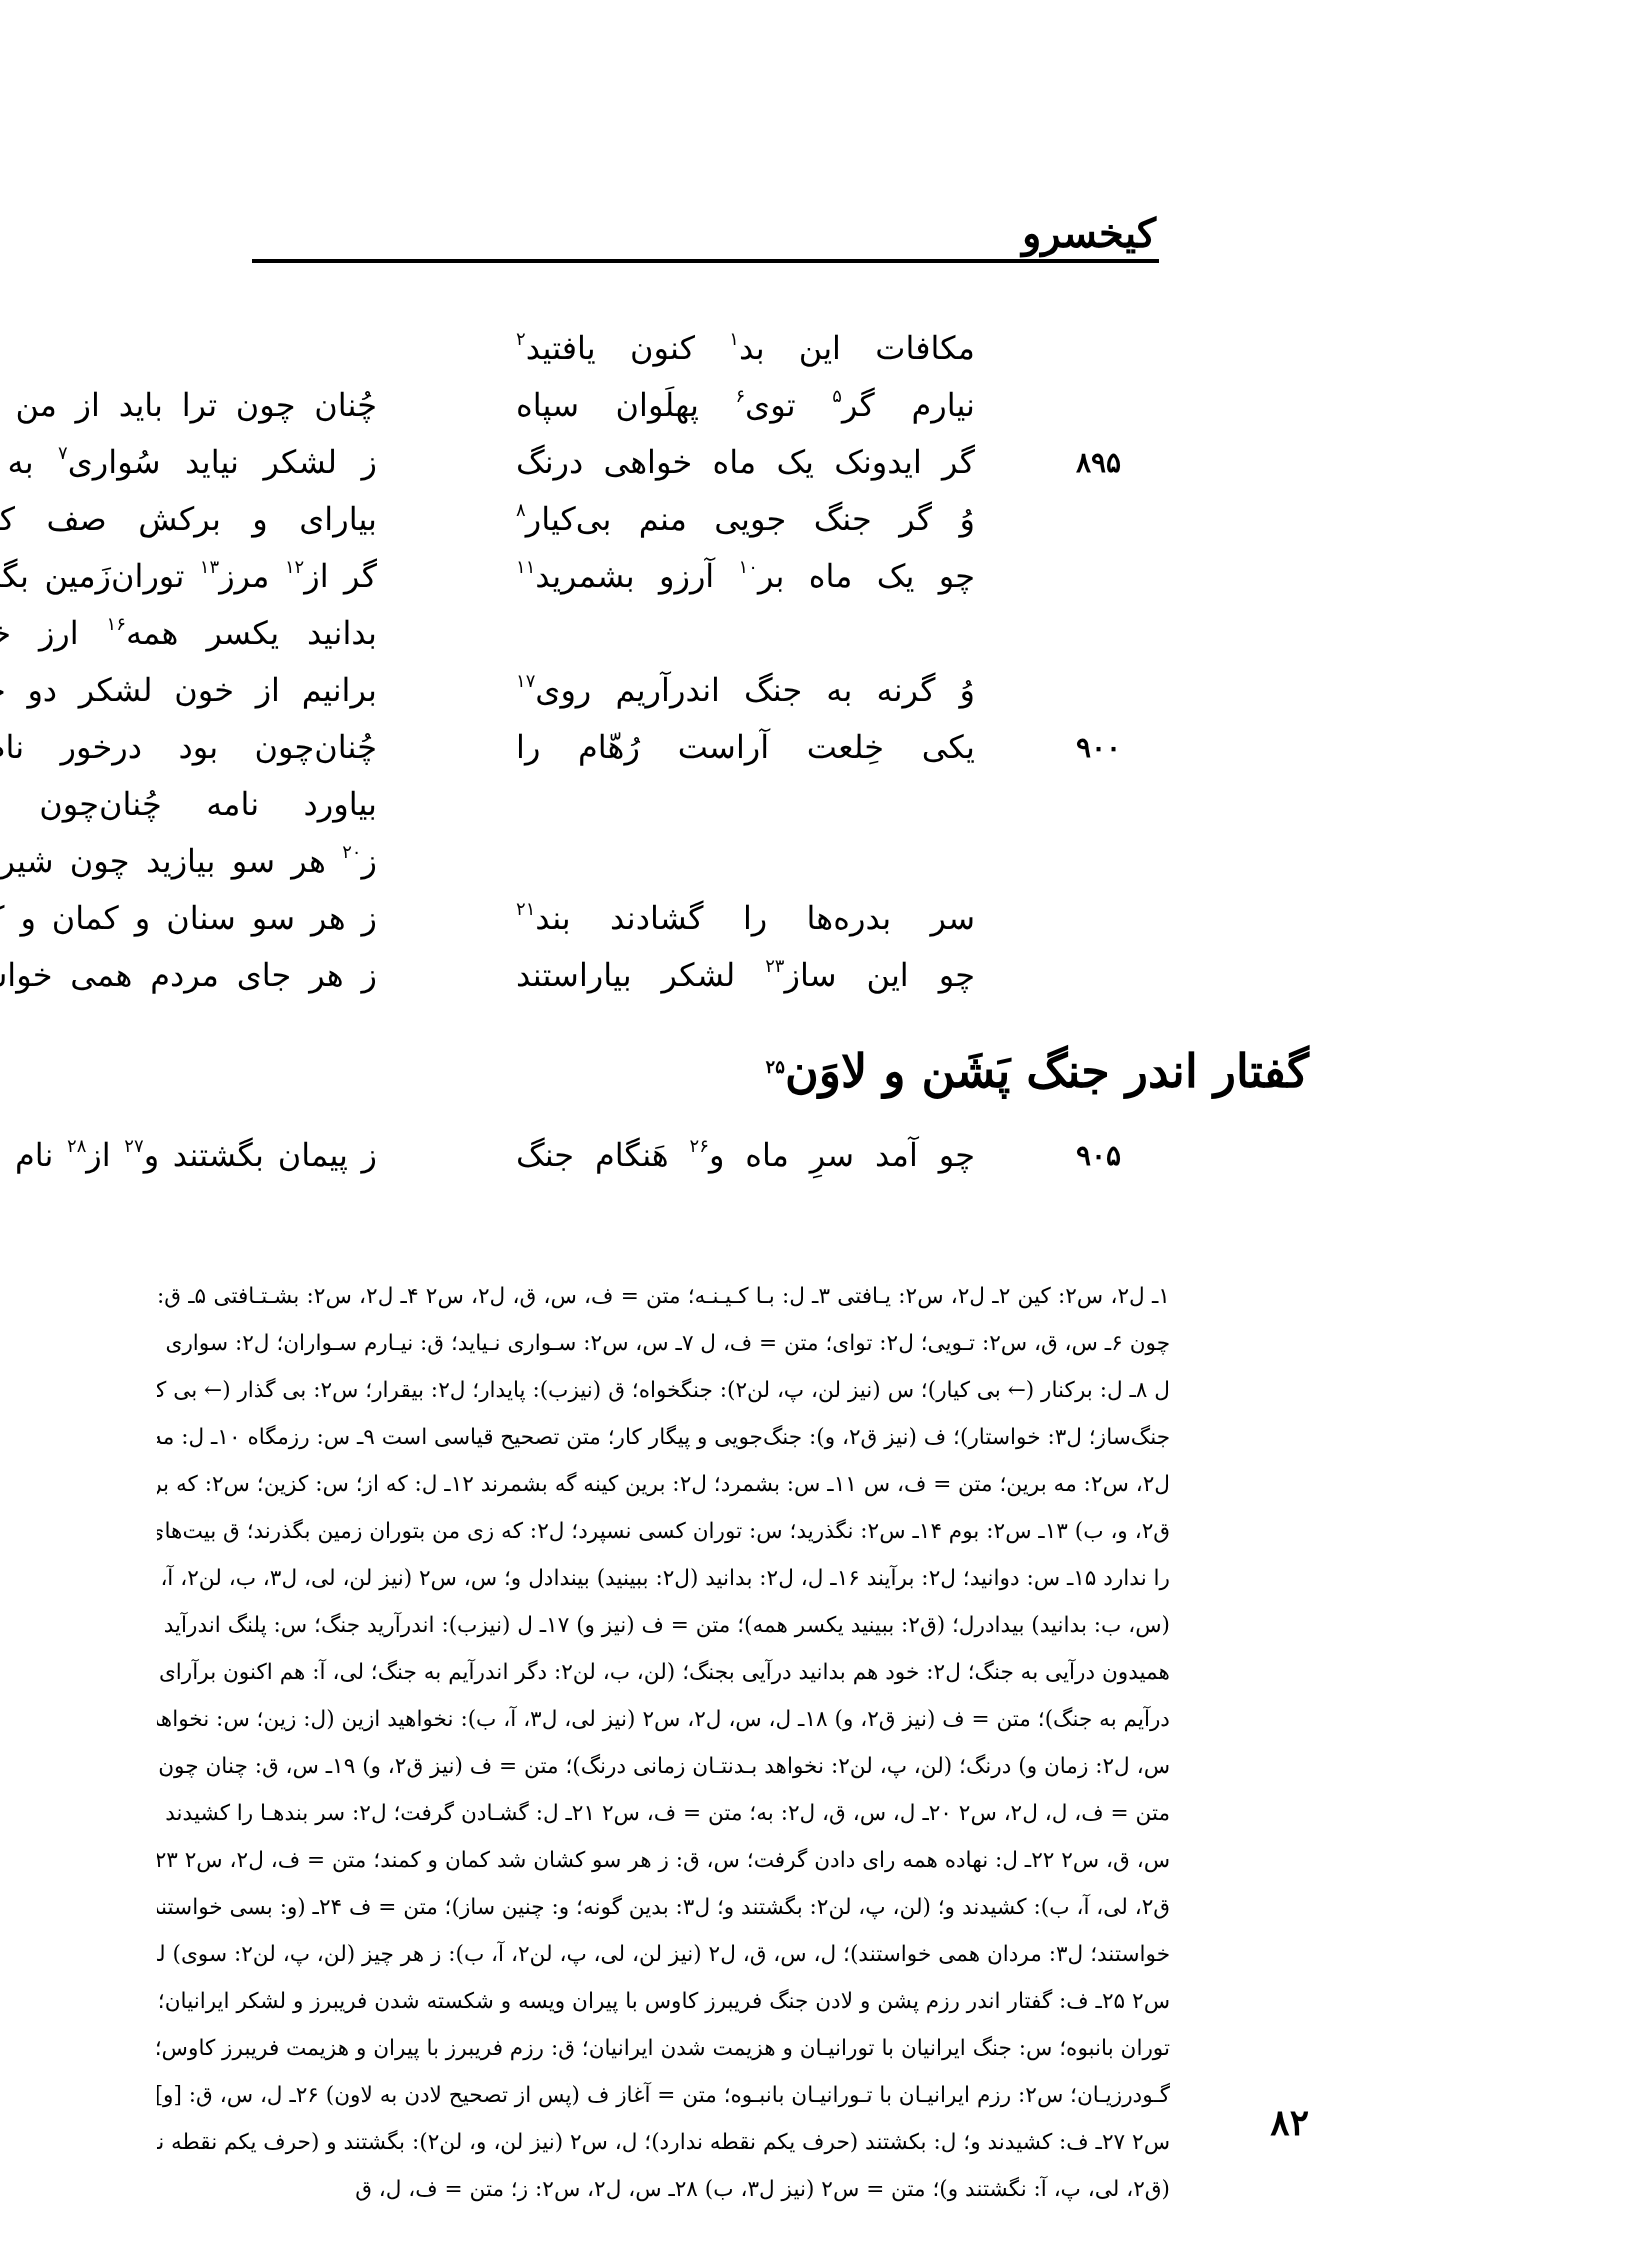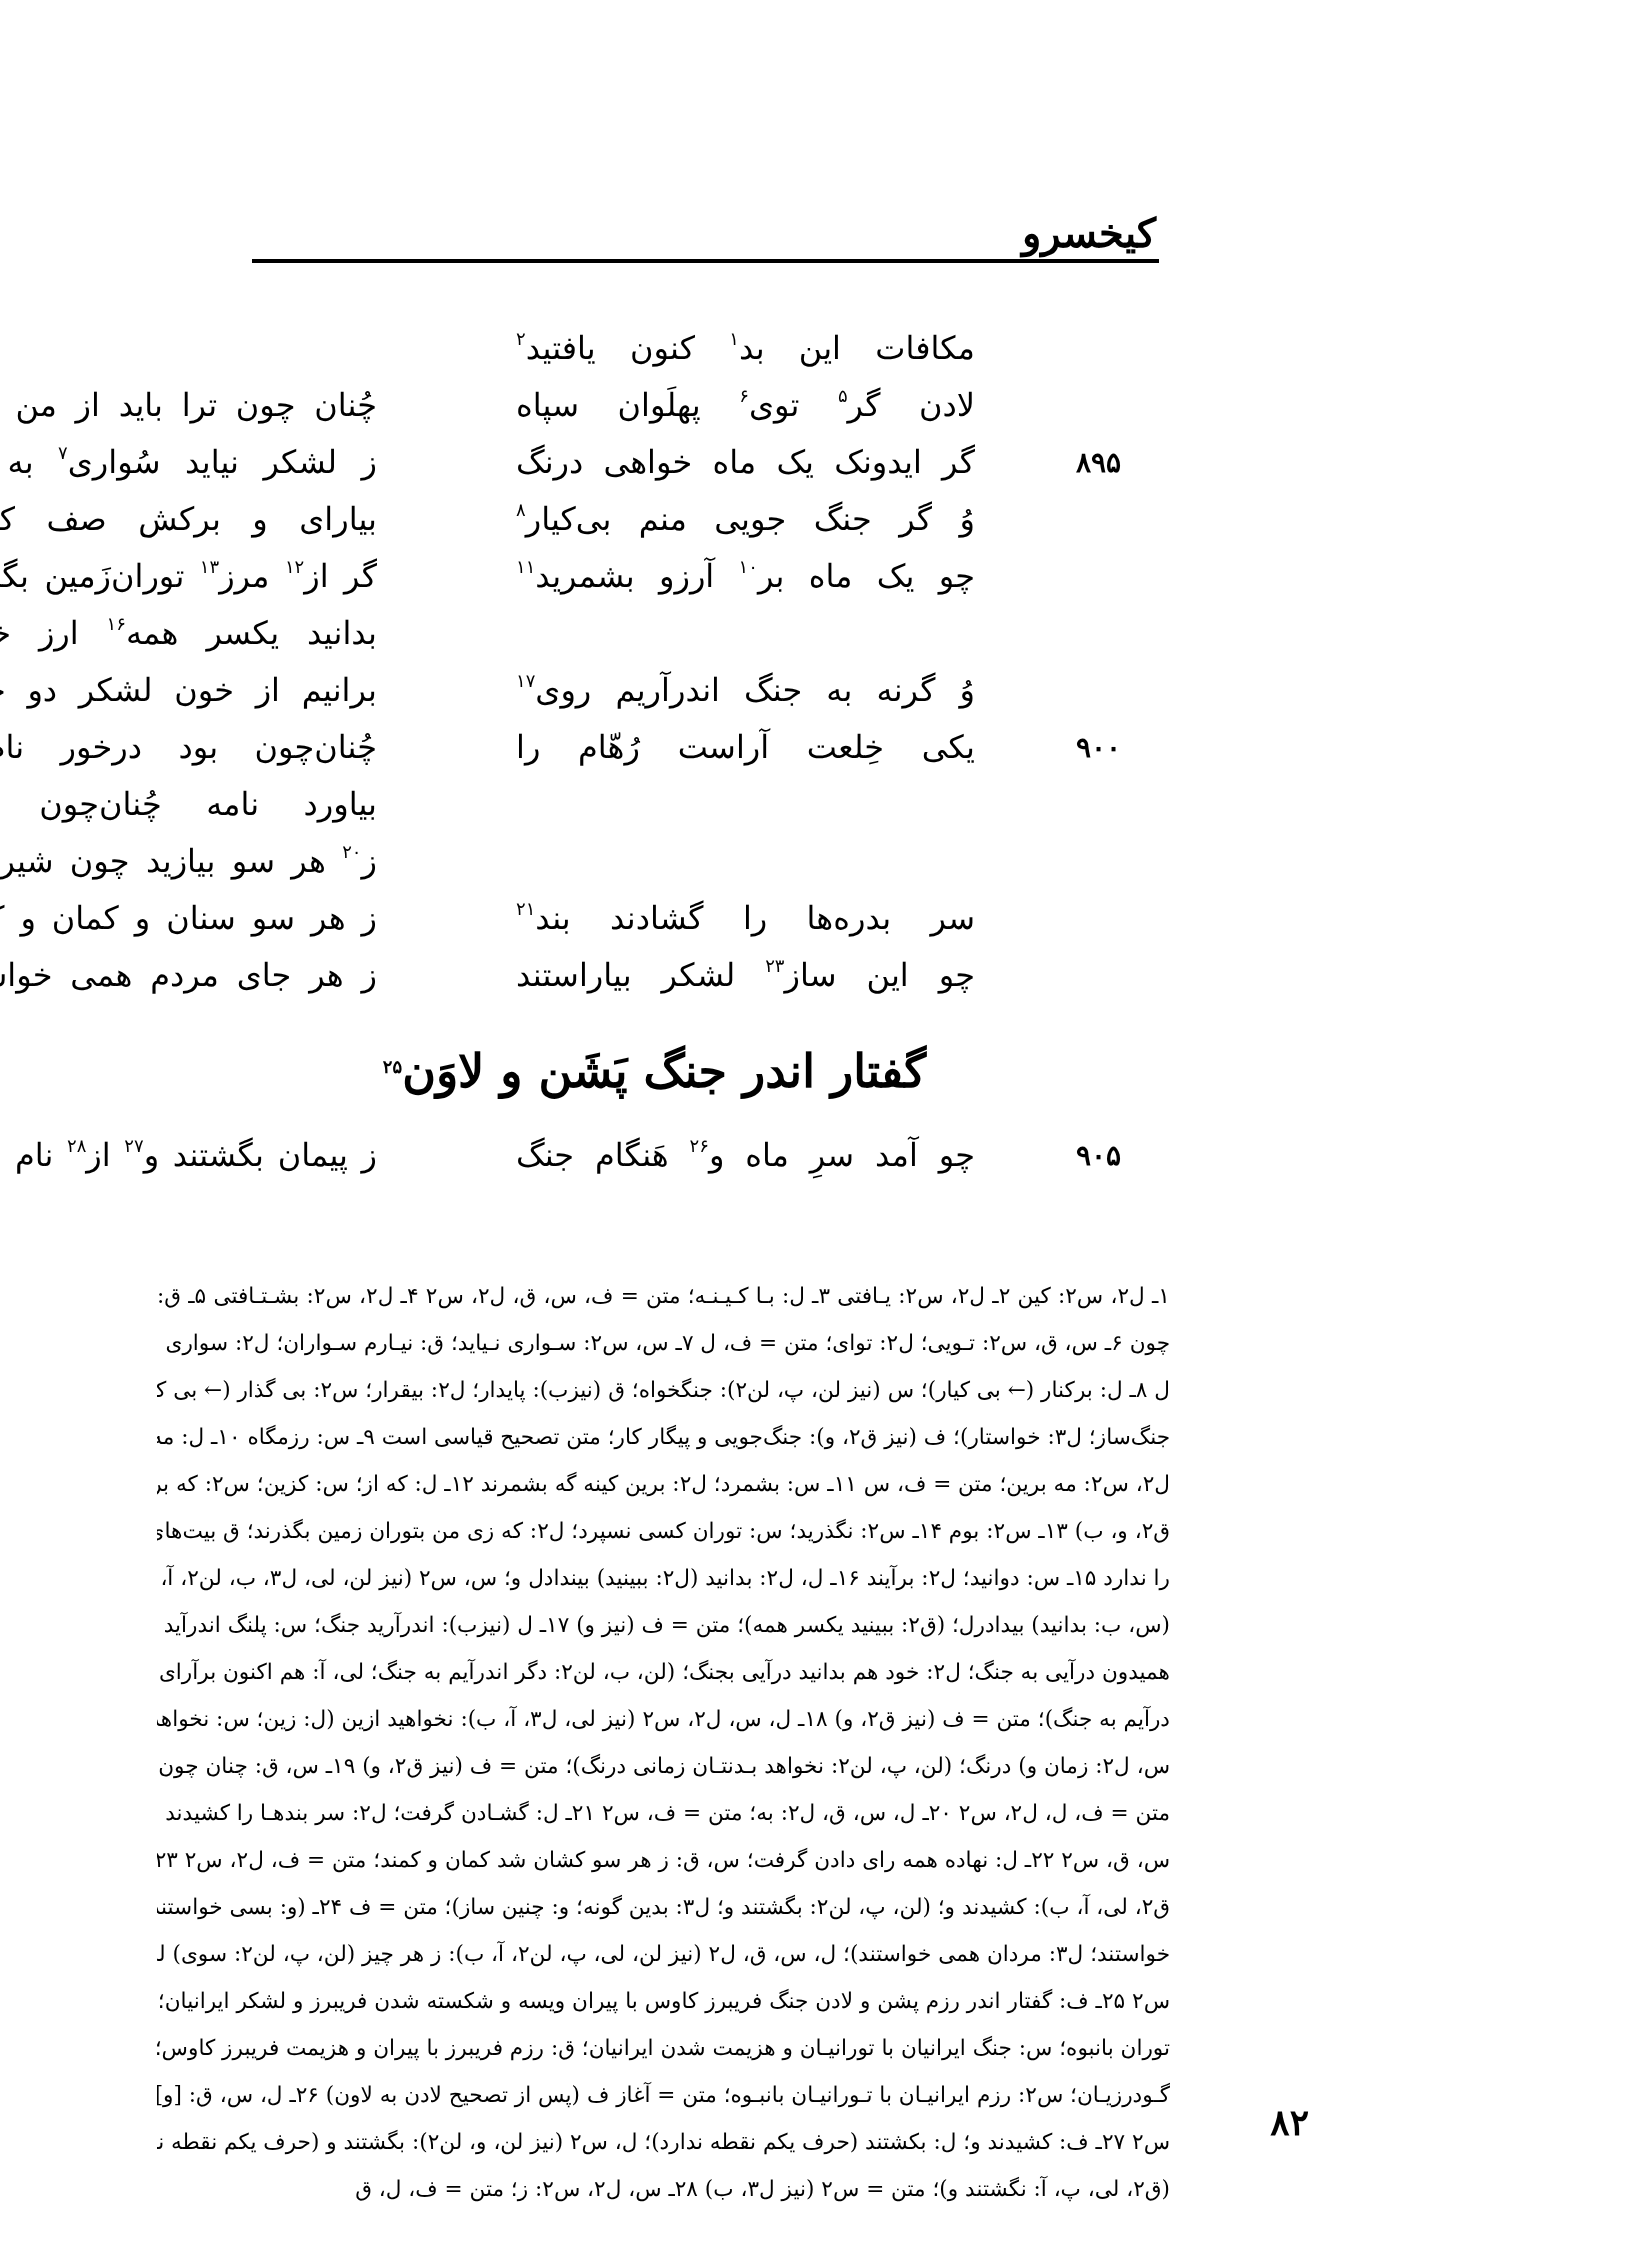--- a/index.html
+++ b/index.html
@@ -27,21 +27,21 @@
     white-space: nowrap; text-align: justify; text-align-last: justify;
   }
   .hemi.first { right: 188px; width: 459px; }
   .hemi.second { right: 786px; width: 452px; }
   .vnum {
     position: absolute; right: 42px; top: 0; font-size: 28px; line-height: 57px;
     font-weight: bold;
   }
   sup { font-size: 18px; vertical-align: 14px; line-height: 0; }
   .section-title {
-    position: absolute; top: 1044px; left: 0; right: 0; text-align: center;
+    position: absolute; top: 1044px; left: 0; right: 0; text-align: right;
     font-size: 46px; font-weight: bold; direction: rtl;
   }
   .couplet-905 { position: absolute; top: 1127px; left: 250px; right: 146px; }
   .footnotes {
     position: absolute; top: 1266px; left: 157px; right: 139px;
     direction: rtl; font-size: 21.6px; line-height: 35px;
     text-align: justify; text-align-last: right;
   }
   .fn-line { white-space: nowrap; overflow: hidden; text-align: justify; text-align-last: justify; margin-top: 12px; }
   .fn-line.last { text-align-last: right; }
@@ -58,21 +58,21 @@
   <div class="running-head">کیخسرو</div>
   <div class="head-rule"></div>
 
   <div class="verses" id="verses">
       <div class="couplet">
         <span class="vnum"></span>
         <span class="hemi first"><span>مکافات این بد</span><sup>۱</sup><span> کنون یافتید</span><sup>۲</sup><span></span></span>
       </div>
       <div class="couplet">
         <span class="vnum"></span>
-        <span class="hemi first"><span>لادن گر</span><sup>۵</sup><span> توی</span><sup>۶</sup><span> پهلَوان سپاه</span></span>
+        <span class="hemi first"><span>نیارم گر</span><sup>۵</sup><span> توی</span><sup>۶</sup><span> پهلَوان سپاه</span></span>
         <span class="hemi second"><span>چُنان چون ترا باید از من بخواه</span><sup></sup><span></span><sup></sup><span></span><sup></sup></span>
       </div>
       <div class="couplet">
         <span class="vnum">۸۹۵</span>
         <span class="hemi first"><span>گر ایدونک یک ماه خواهی درنگ</span><sup></sup><span></span><sup></sup><span></span></span>
         <span class="hemi second"><span>ز لشکر نیاید سُواری</span><sup>۷</sup><span> به جنگ</span><sup></sup><span></span><sup></sup></span>
       </div>
       <div class="couplet">
         <span class="vnum"></span>
         <span class="hemi first"><span>وُ گر جنگ جویی منم بی‌کیار</span><sup>۸</sup><span></span><sup></sup><span></span></span>

